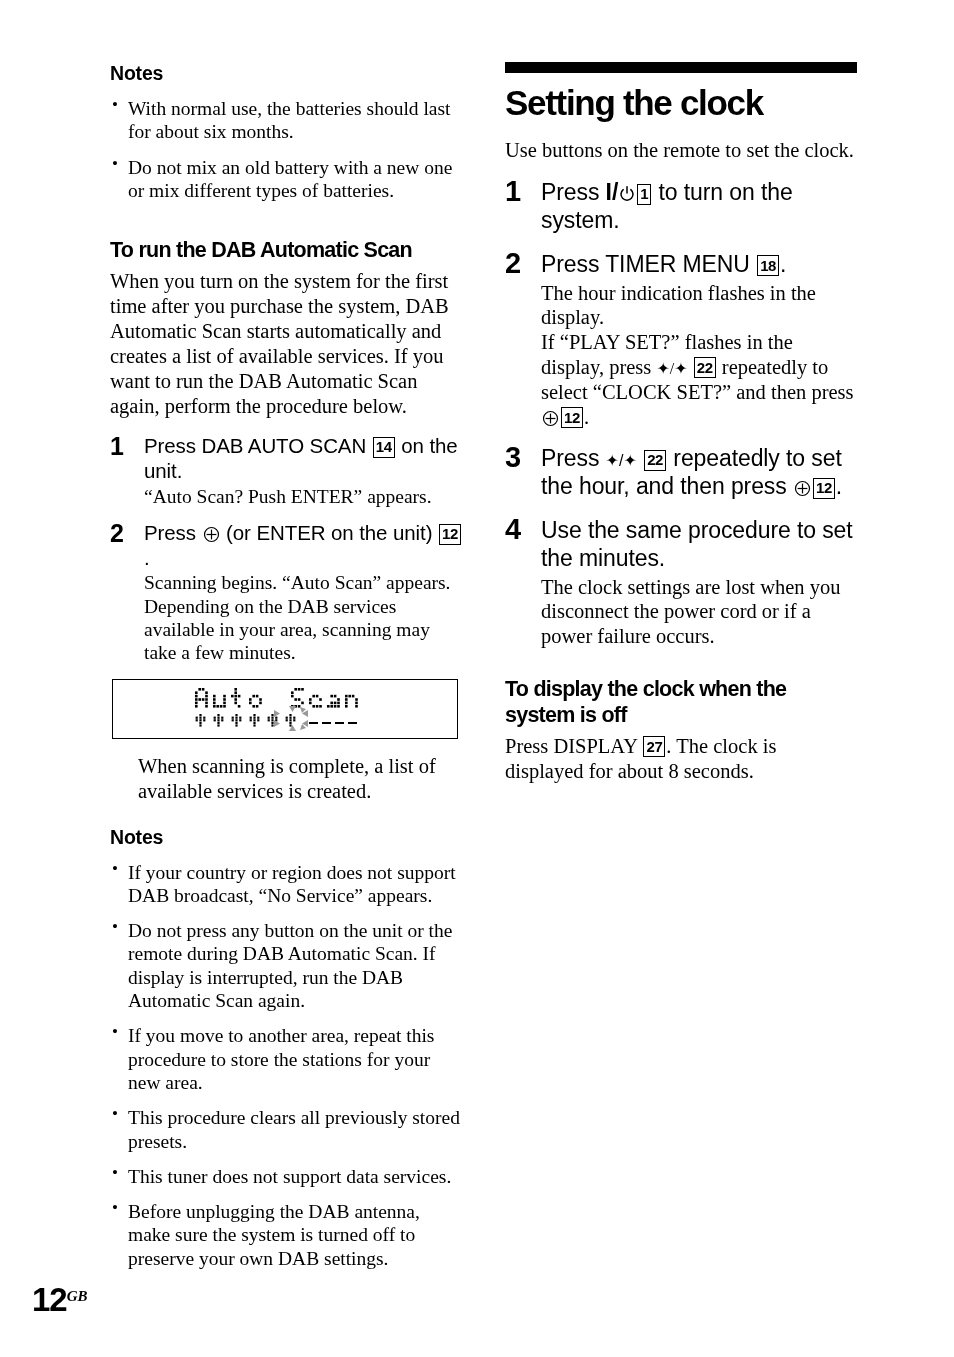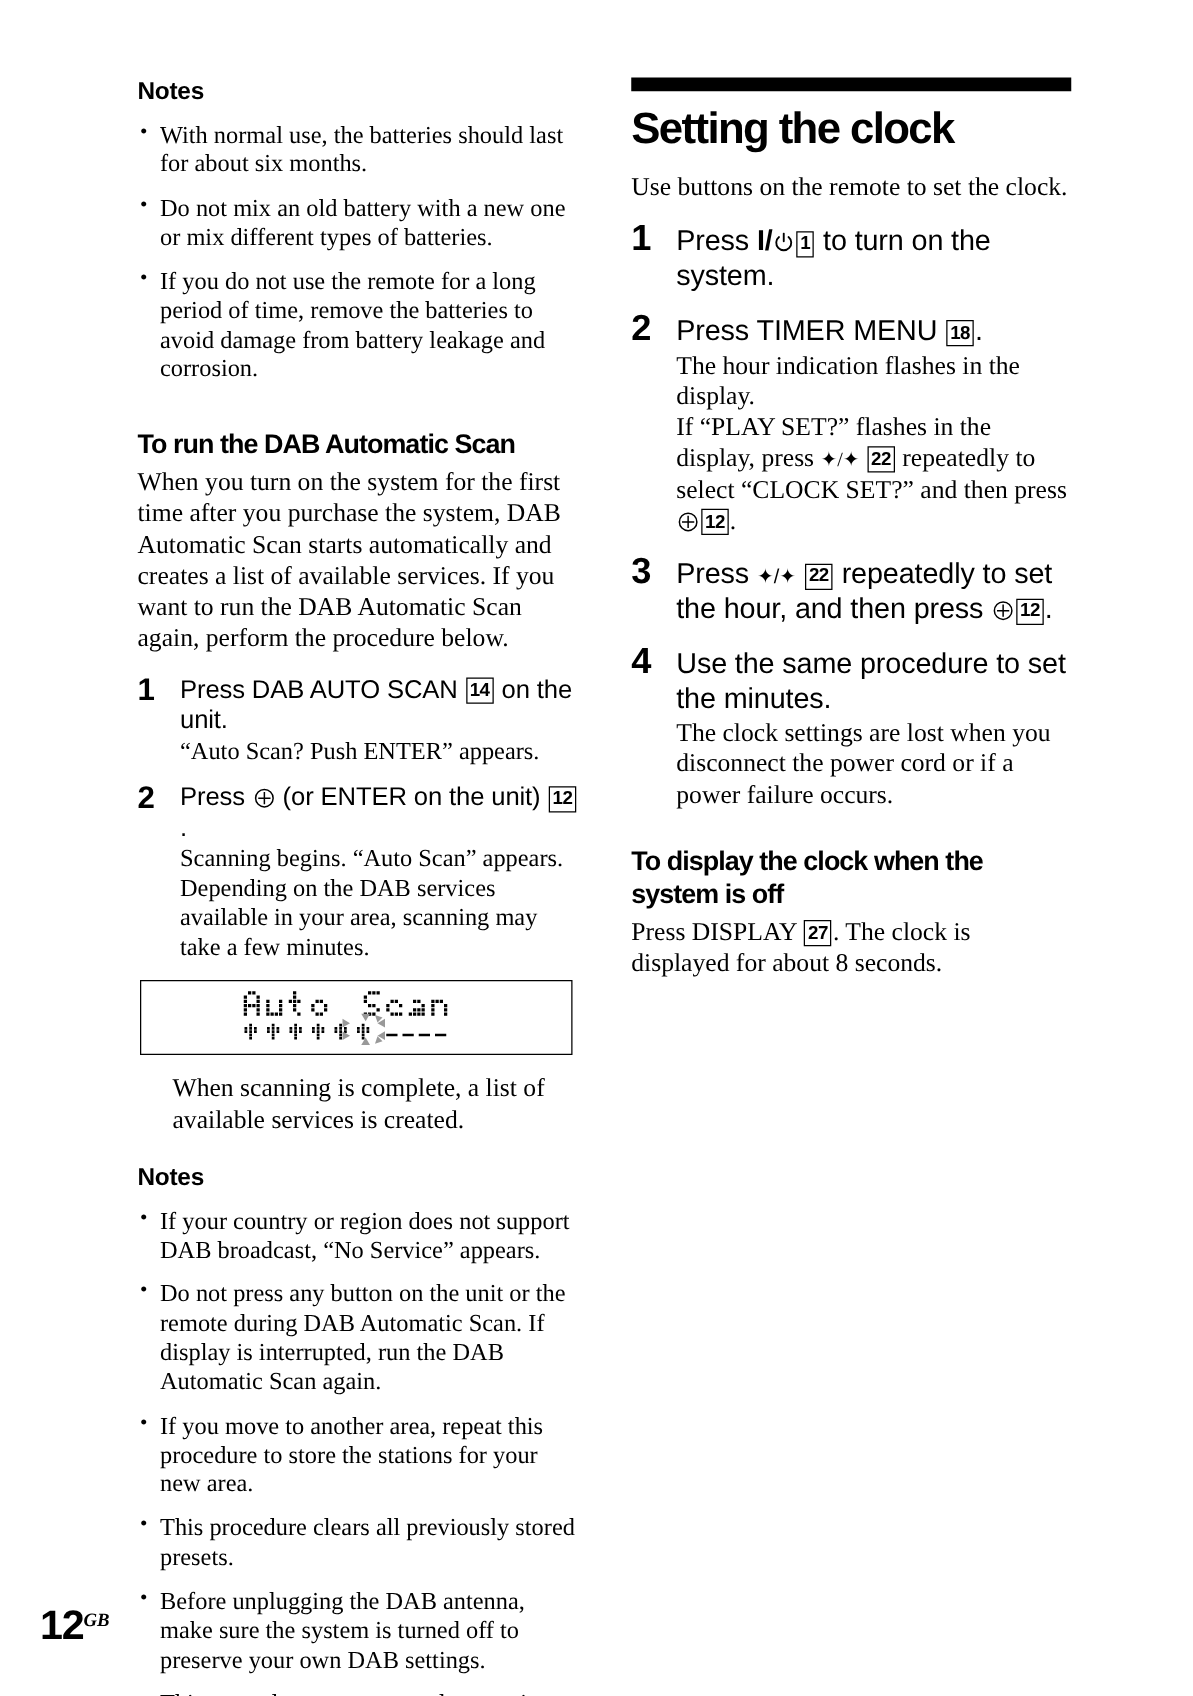--- a/index.html
+++ b/index.html
@@ -160,21 +160,20 @@
 
 <div class="page">
 
   <div class="col col-left">
 
     <h3 class="notes-h">Notes</h3>
 
     <ul class="bl">
       <li>With normal use, the batteries should last for about six months.</li>
       <li>Do not mix an old battery with a new one or mix different types of batteries.</li>
-      <li>If you do not use the remote for a long period of time, remove the batteries to avoid damage from battery leakage and corrosion.</li>
     </ul>
 
     <h2 class="sec-h" style="margin-top:36px;">To run the DAB Automatic Scan</h2>
 
     <p class="body-t gap">When you turn on the system for the first time after you purchase the system, DAB Automatic Scan starts automatically and creates a list of available services. If you want to run the DAB Automatic Scan again, perform the procedure below.</p>
 
     <div class="step">
       <span class="num">1</span>
       <div class="lead">
         <span>Press DAB AUTO SCAN </span><span class="ref">14</span><span> on the unit.</span>
@@ -390,22 +389,22 @@
 
     <p class="body-t" style="margin-left:28px; margin-bottom:22px;">When scanning is complete, a list of available services is created.</p>
 
     <h3 class="notes-h">Notes</h3>
 
     <ul class="bl">
       <li>If your country or region does not support DAB broadcast, “No Service” appears.</li>
       <li>Do not press any button on the unit or the remote during DAB Automatic Scan. If display is interrupted, run the DAB Automatic Scan again.</li>
       <li>If you move to another area, repeat this procedure to store the stations for your new area.</li>
       <li>This procedure clears all previously stored presets.</li>
+      <li>This tuner does not support data services.</li>
       <li>Before unplugging the DAB antenna, make sure the system is turned off to preserve your own DAB settings.</li>
-      <li>This tuner does not support data services.</li>
     </ul>
   </div>
 
   <div class="col col-right">
 
     <div class="rule"></div>
 
     <h1 class="big-h">Setting the clock</h1>
 
     <p class="body-t gap">Use buttons on the remote to set the clock.</p>

